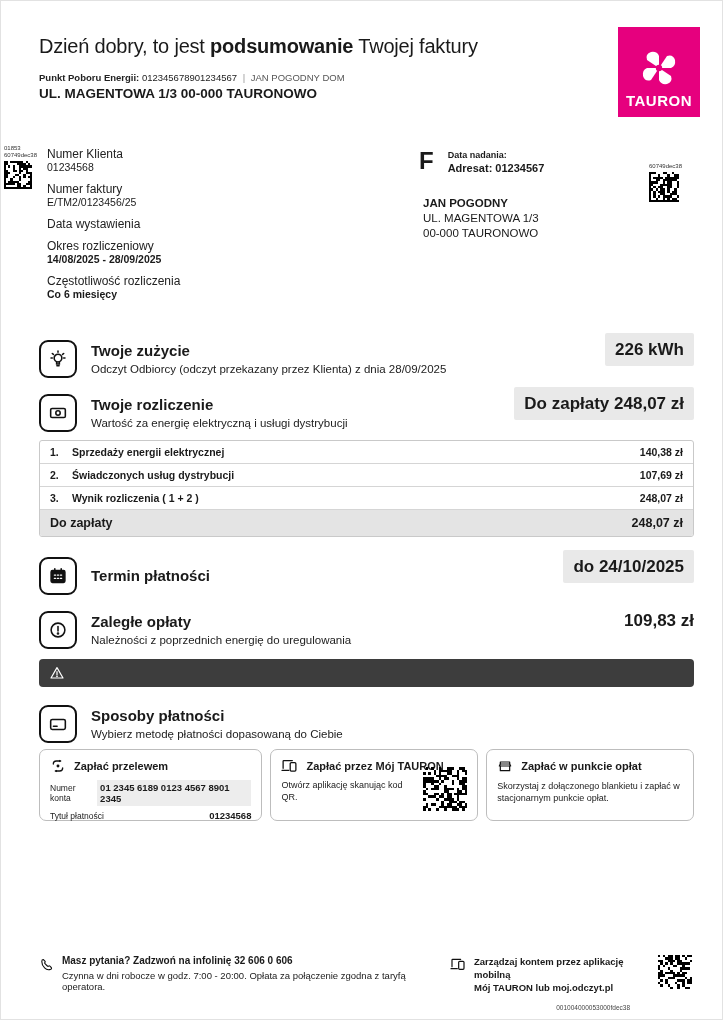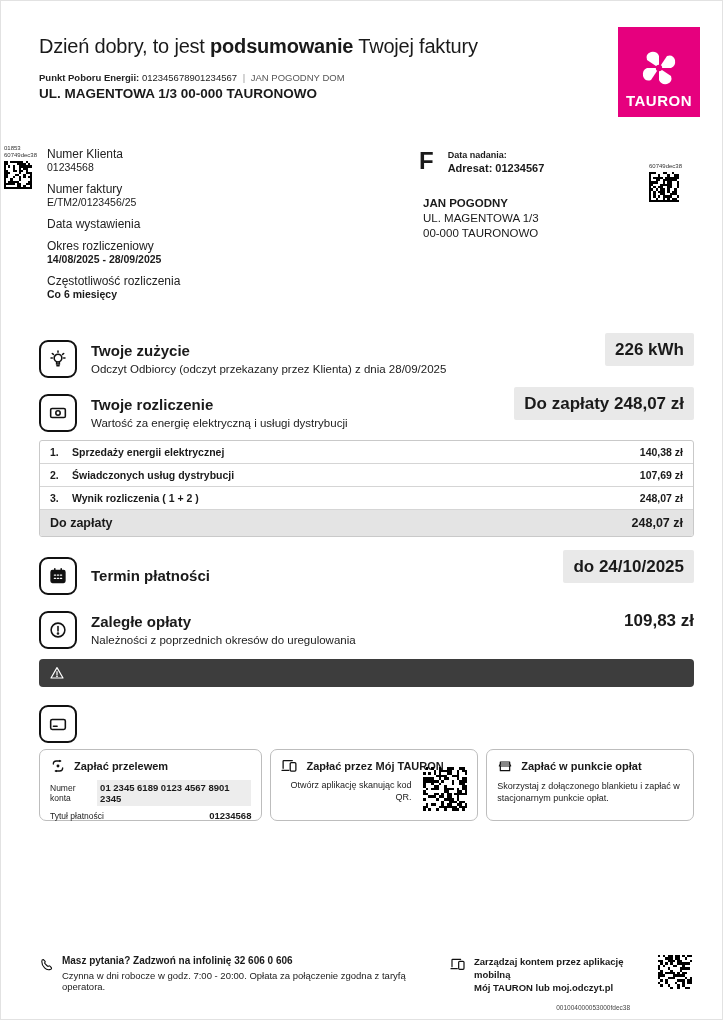--- a/index.html
+++ b/index.html
@@ -77,21 +77,21 @@
   .pcard.c2 { width:212px; display:flex; flex-direction:column; }
   .pcard.c3 { width:212px; }
   .pc-head { display:flex; align-items:center; margin-bottom:6px; }
   .pc-head svg { margin-right:8px; }
   .pc-title { font-size:11px; font-weight:700; }
   .pc-row { display:flex; justify-content:space-between; align-items:center; margin-top:4px; }
   .pc-row .pl { font-size:8.5px; color:#222; }
   .pc-row .pv { font-size:9.5px; font-weight:700; }
   .pc-row .pv.hl { background:#ededed; padding:2px 3px; }
   .pc-text { font-size:9px; color:#222; line-height:12px; }
-  .c2-body { display:flex; justify-content:space-between;text-align:right; }
+  .c2-body { display:flex; justify-content:space-between; }
   .qr { width:44px; height:44px; margin-top:-12px; }
 
   
   .footer { position:absolute; left:0; right:0; bottom:8px; padding:0 30px 0 38px; }
   .f-cols { display:flex; justify-content:space-between; align-items:flex-start; }
   .f-left { display:flex; }
   .f-left svg { margin:2px 8px 0 0; }
   .f-b1 { font-size:10px; font-weight:700; }
   .f-b2 { font-size:9.5px; margin-top:4px; }
   .f-right { display:flex; }
@@ -551,39 +551,43 @@
     <div class="sec" style="margin-bottom:10px;">
       <div class="sec-icon">
         <svg width="22" height="22" viewBox="0 0 24 24" fill="none" stroke="#111" stroke-width="1.7" stroke-linecap="round">
           <circle cx="12" cy="12" r="7.5"></circle>
           <path d="M12 8.2 L12 13"></path>
             <circle cx="12" cy="15.8" r="0.6" fill="#111"></circle>
         </svg>
       </div>
       <div class="sec-body">
         <div class="sec-title">Zaległe opłaty</div>
-        <div class="sec-sub">Należności z poprzednich okresów do uregulowania</div>
+        <div class="sec-sub">Należności z poprzednich energię do uregulowania</div>
       </div>
       <div class="sec-val"><span class="val-plain">109,83 zł</span></div>
     </div>
 
     <div class="warn">
       <svg width="16" height="16" viewBox="0 0 24 24" fill="none" stroke="#fff" stroke-width="1.8" stroke-linejoin="round">
         <path d="M12 4 L21 19.5 L3 19.5 Z"></path>
         <path d="M12 10 L12 14.5" stroke-linecap="round"></path>
           <circle cx="12" cy="17" r="0.5" fill="#fff"></circle>
       </svg>
     </div>
 
     <div class="sec" style="margin-bottom:6px;">
       <div class="sec-icon">
         <svg width="22" height="22" viewBox="0 0 24 24" fill="none" stroke="#111" stroke-width="1.7" stroke-linecap="round">
           <rect x="4" y="7" width="16" height="11" rx="1.8"></rect>
           <path d="M7 14.5 L11 14.5"></path>
         </svg>
+      </div>
+      <div class="sec-body">
+        <div class="sec-title">Sposoby płatności</div>
+        <div class="sec-sub">Wybierz metodę płatności dopasowaną do Ciebie</div>
       </div>
     </div>
 
     <div class="pay-cards">
 
       <div class="pcard c1">
         <div class="pc-head">
           <svg width="16" height="16" viewBox="0 0 24 24" fill="none" stroke="#111" stroke-width="2" stroke-linecap="round">
             <circle cx="12" cy="12" r="2.2" fill="#111" stroke="none"></circle>
             <path d="M5 9 Q5 4.5 9.5 4.5 L16 4.5"></path>

